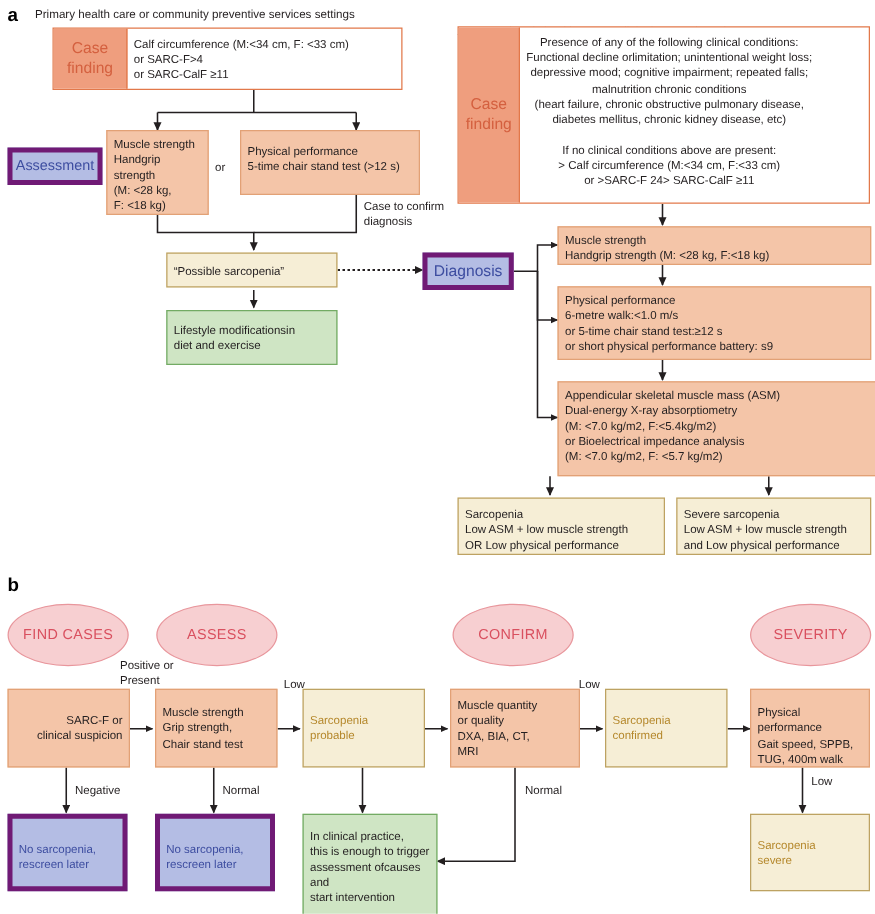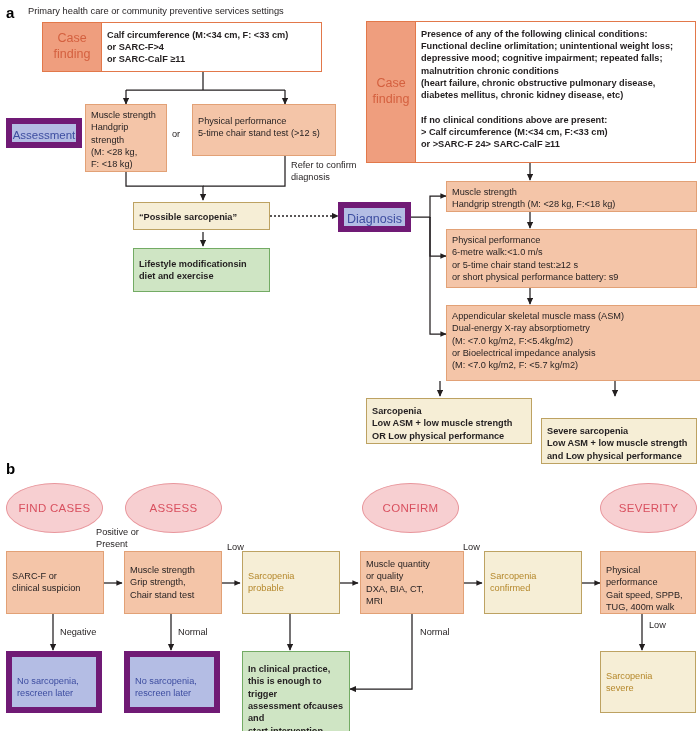--- a/index.html
+++ b/index.html
@@ -9,25 +9,25 @@
   .panel-letter{position:absolute;font-weight:bold;font-size:15px;color:#000;}
   .hdr{position:absolute;font-size:9.3px;color:#231f20;white-space:nowrap;}
   .box{position:absolute;box-sizing:border-box;font-size:9.2px;line-height:1.34;}
   .box .inner{padding:4px 5px;}
   
   .f-salmon{background:#f4c5a8;border:1px solid #e2a176;}
   .f-salmon-dark{background:#ef9e7e;border:1px solid #e2784a;}
   .f-white{background:#ffffff;border:1px solid #e2784a;}
   .f-cream{background:#f6eed6;border:1px solid #bda262;}
   .f-green{background:#cfe5c4;border:1px solid #73ab64;}
-  .f-blue{background:#b4bde4;border:6px solid #701a75;}
+  .f-blue{background:#b4bde4;border:4px solid #701a75;}
   .t-case{color:#d4603f;font-size:12.5px;line-height:1.25;}
   .t-cream{color:#b5882c;}
   .t-blue{color:#3d4da0;}
-  .t-dark{color:#231f20;font-weight:bold;}
+  .t-dark{color:#231f20;}
   .lbl{position:absolute;font-size:9.2px;color:#231f20;line-height:1.25;}
   .svg-layer{position:absolute;left:0;top:0;width:700px;height:731px;
              pointer-events:none;}
   
   .split{display:flex;align-items:stretch;}
   .split .cell-l{display:flex;align-items:center;justify-content:center;
                  flex:0 0 auto;}
   .split .cell-r{flex:1 1 auto;display:flex;align-items:center;}
   .ell{position:absolute;border-radius:50%;background:#f7cfd1;
        border:1px solid #e8969c;display:flex;align-items:center;
@@ -124,21 +124,21 @@
 F: &lt;18 kg)</div>
 </div>
 
 <div class="or-lbl" style="left:172px;top:129px;">or</div>
 
 <div class="box f-salmon" style="left:192px;top:104px;width:144px;height:52px;">
   <div class="inner" style="white-space:pre-line;padding-top:10px;">Physical performance
 5-time chair stand test (&gt;12 s)</div>
 </div>
 
-<div class="lbl" style="left:291px;top:160px;white-space:pre-line;">Refer to confirm
+<div class="lbl" style="left:291px;top:160px;white-space:pre-line;">Case to confirm
 diagnosis</div>
 
 <div class="box f-cream" style="left:133px;top:202px;width:137px;height:28px;">
   <div class="inner t-dark" style="line-height:20px;">“Possible sarcopenia”</div>
 </div>
 
 <div class="box f-green" style="left:133px;top:248px;width:137px;height:44px;">
   <div class="inner t-dark" style="white-space:pre-line;padding-top:9px;">Lifestyle modificationsin
 diet and exercise</div>
 </div>
@@ -146,21 +146,21 @@
 <div class="box f-white split" style="left:366px;top:21px;width:330px;height:142px;">
   <div class="cell-l f-salmon-dark" style="width:48px;border:0;
        border-right:1px solid #e2784a;">
     <div class="t-case" style="text-align:center;">
       <div>Case</div>
       <div>finding</div>
     </div>
   </div>
   <div class="cell-r" style="align-items:flex-start;">
     <div class="inner t-dark" style="white-space:pre-line;padding-top:6px;
-         line-height:1.33;">Presence of any of the following clinical conditions:
+         line-height:1.33;text-align:center;">Presence of any of the following clinical conditions:
  Functional decline orlimitation; unintentional weight loss;
  depressive mood; cognitive impairment; repeated falls;
  malnutrition chronic conditions
  (heart failure, chronic obstructive pulmonary disease,
  diabetes mellitus, chronic kidney disease, etc)
 
 If no clinical conditions above are present:
 &gt; Calf circumference (M:&lt;34 cm, F:&lt;33 cm)
 or &gt;SARC-F 24&gt; SARC-CalF ≥11</div>
   </div>
@@ -190,21 +190,21 @@
 or Bioelectrical impedance analysis
    (M: &lt;7.0 kg/m2, F: &lt;5.7 kg/m2)</div>
 </div>
 
 <div class="box f-cream" style="left:366px;top:398px;width:166px;height:46px;">
   <div class="inner t-dark" style="white-space:pre-line;padding-top:6px;">Sarcopenia
 Low ASM + low muscle strength
 OR Low physical performance</div>
 </div>
 
-<div class="box f-cream" style="left:541px;top:398px;width:156px;height:46px;margin-top:20px;">
+<div class="box f-cream" style="left:541px;top:398px;width:156px;height:46px;">
   <div class="inner t-dark" style="white-space:pre-line;padding-top:6px;">Severe sarcopenia
 Low ASM + low muscle strength
 and Low physical performance</div>
 </div>
 
 <div class="panel-letter" style="left:6px;top:460px;">b</div>
 
 <div class="ell" style="left:6px;top:483px;width:95px;height:48px;">
   <span>FIND CASES</span>
 </div>
@@ -221,21 +221,21 @@
 <div class="lbl" style="left:96px;top:527px;white-space:pre-line;">Positive or
 Present</div>
 <div class="lbl" style="left:227px;top:542px;">Low</div>
 <div class="lbl" style="left:463px;top:542px;">Low</div>
 <div class="lbl" style="left:649px;top:620px;">Low</div>
 <div class="lbl" style="left:60px;top:627px;">Negative</div>
 <div class="lbl" style="left:178px;top:627px;">Normal</div>
 <div class="lbl" style="left:420px;top:627px;">Normal</div>
 
 <div class="box f-salmon" style="left:6px;top:551px;width:98px;height:63px;">
-  <div class="inner" style="white-space:pre-line;padding-top:18px;">SARC-F or
+  <div class="inner" style="white-space:pre-line;padding-top:18px;text-align:right;">SARC-F or
 clinical suspicion</div>
 </div>
 <div class="box f-salmon" style="left:124px;top:551px;width:98px;height:63px;">
   <div class="inner" style="white-space:pre-line;padding-top:12px;">Muscle strength
 Grip strength,
 Chair stand test</div>
 </div>
 <div class="box f-cream" style="left:242px;top:551px;width:98px;height:63px;">
   <div class="inner t-cream" style="white-space:pre-line;padding-top:18px;">Sarcopenia
 probable</div>

